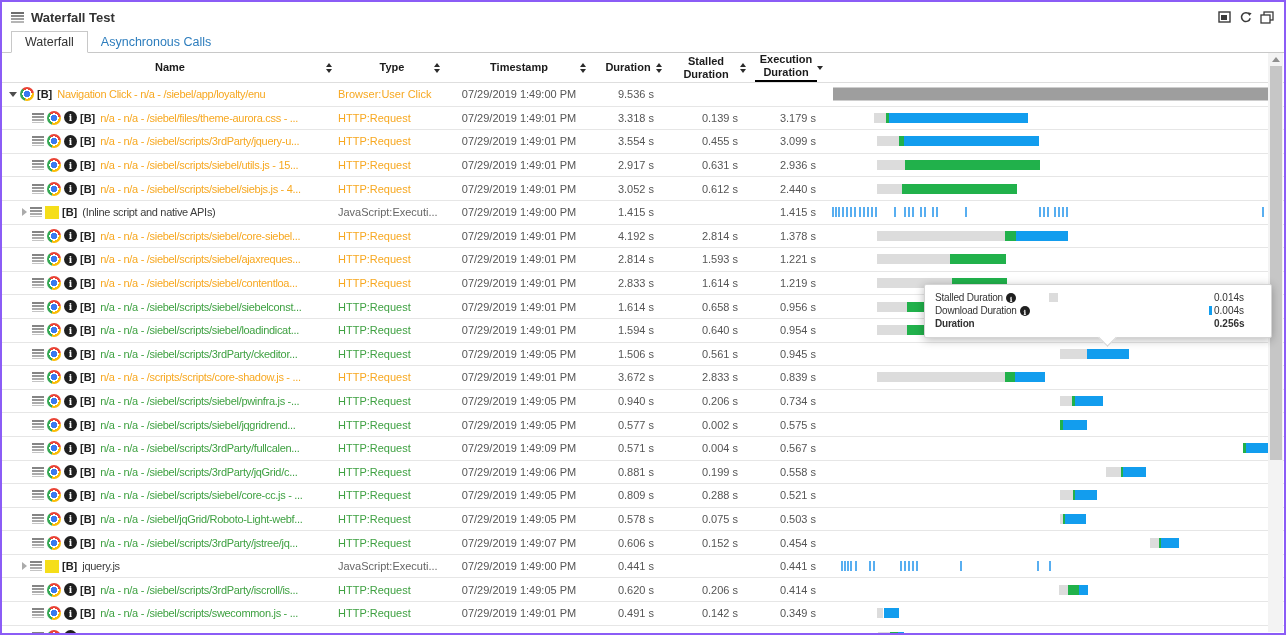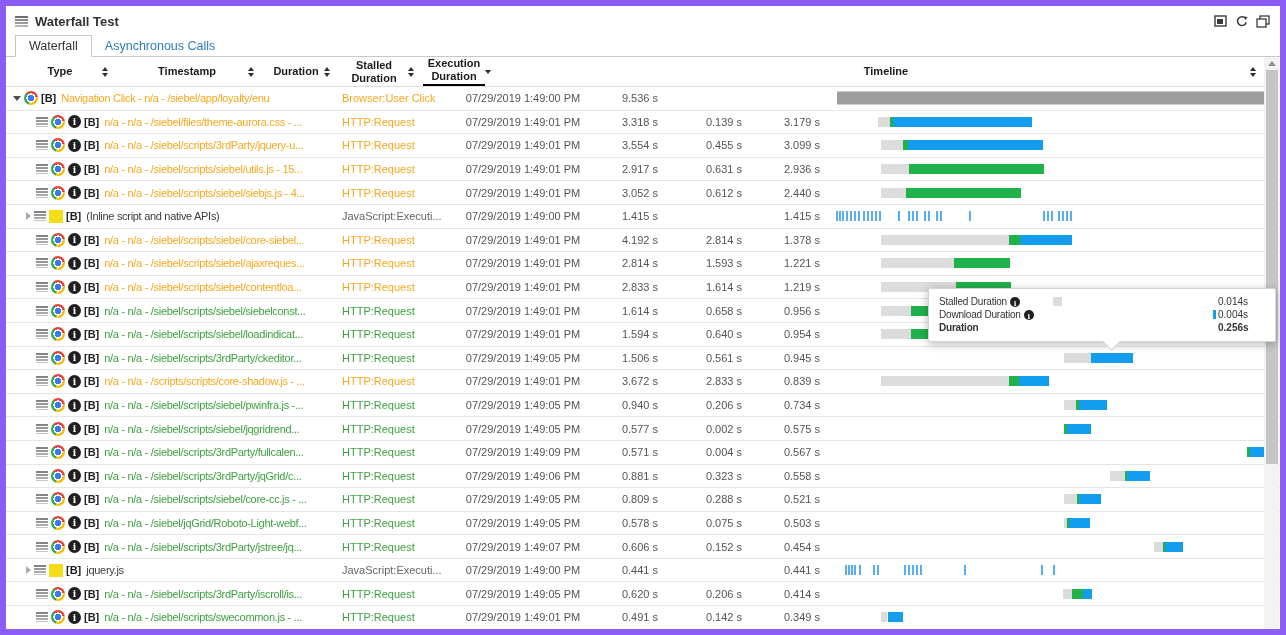--- a/index.html
+++ b/index.html
@@ -1,16 +1,16 @@
 <!DOCTYPE html>
 <html><head>
 <meta charset="utf-8">
 <style>
   html,body{margin:0;padding:0;background:#fff;font-family:"Liberation Sans",sans-serif;}
-  .panel{position:relative;width:1286px;height:635px;box-sizing:border-box;border:6px solid #8b5cf6;background:#fff;overflow:hidden;}
+  .panel{position:relative;width:1286px;height:635px;box-sizing:border-box;border:2px solid #8b5cf6;background:#fff;overflow:hidden;}
 
   
   .titlebar{height:30px;display:flex;align-items:center;justify-content:space-between;padding:0 10px 0 9px;}
   .title-left{display:flex;align-items:center;gap:7px;font-size:13px;font-weight:700;color:#333;}
   .icon-hamburger{width:13px;height:11px;background:linear-gradient(#6e6e6e 0 2px,#fff 2px 3px,#8a8a8a 3px 5px,#fff 5px 6px,#9d9d9d 6px 8px,#fff 8px 9px,#b5b5b5 9px 11px);}
   .title-icons{display:flex;align-items:center;gap:7px;}
   .title-icons svg{display:block;cursor:pointer;}
 
   
   .tabbar{height:21px;border-bottom:1px solid #c8c8c8;display:flex;align-items:flex-end;padding-left:9px;box-sizing:border-box;}
@@ -127,20 +127,27 @@
       </span>
     </div>
   </div>
 
   <div class="tabbar">
     <div class="tab active">Waterfall</div>
     <div class="tab inactive">Asynchronous Calls</div>
   </div>
 
   <div class="thead">
+    <div class="th col-name wide">
+      <span class="lbl">Name</span>
+      <span class="sort">
+          <span class="tri-up"></span>
+          <span class="tri-down"></span>
+        </span>
+    </div>
     <div class="th col-type wide">
       <span class="lbl">Type</span>
       <span class="sort">
           <span class="tri-up"></span>
           <span class="tri-down"></span>
         </span>
     </div>
     <div class="th col-ts wide">
       <span class="lbl">Timestamp</span>
       <span class="sort">
@@ -158,27 +165,20 @@
     <div class="th col-stalled">
       <span class="lbl">Stalled Duration</span>
       <span class="sort" style="right:2px;">
           <span class="tri-up"></span>
           <span class="tri-down"></span>
         </span>
     </div>
     <div class="th col-exec">
       <span class="lbl sorted">Execution Duration</span>
       <span class="sort" style="right:1px;">
-          <span class="tri-down"></span>
-        </span>
-    </div>
-    <div class="th col-tl wide">
-      <span class="lbl">Timeline</span>
-      <span class="sort">
-          <span class="tri-up"></span>
           <span class="tri-down"></span>
         </span>
     </div>
   </div>
 
   <div class="tbody">
       <div class="row">
       <div class="cell cell-name kind-nav">
         <span class="row-icons">
             <span class="ic ic-caret-down"></span>
@@ -534,21 +534,21 @@
             <span class="ic ic-stack"></span>
             <span class="ic ic-chrome"></span>
             <span class="ic ic-info"></span>
             <span class="ic ic-b-badge">[B]</span>
           </span>
         <span class="name-text txt-green">n/a - n/a - /siebel/scripts/3rdParty/jqGrid/c...</span>
       </div>
       <div class="cell cell-type txt-green">HTTP:Request</div>
       <div class="cell cell-ts">07/29/2019 1:49:06 PM</div>
       <div class="cell cell-dur">0.881 s</div>
-      <div class="cell cell-stalled">0.323 s</div>
+      <div class="cell cell-stalled">0.199 s</div>
       <div class="cell cell-exec">0.558 s</div>
       <div class="cell cell-tl">
           <div class="seg seg-gray" style="left: 282px; width: 15px;"></div>
           <div class="seg seg-green" style="left: 297px; width: 2px;"></div>
           <div class="seg seg-blue" style="left: 299px; width: 23px;"></div>
         </div>
     </div>
       <div class="row">
       <div class="cell cell-name kind-http">
         <span class="row-icons">

